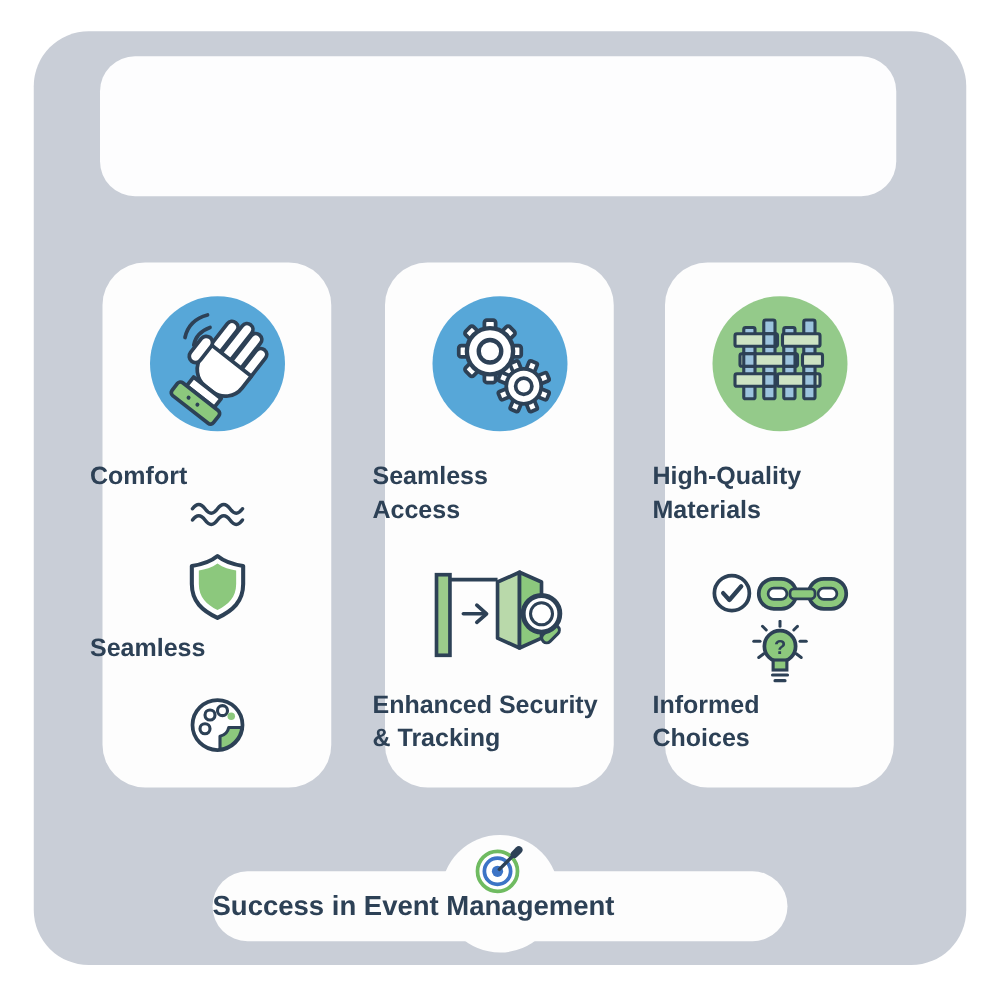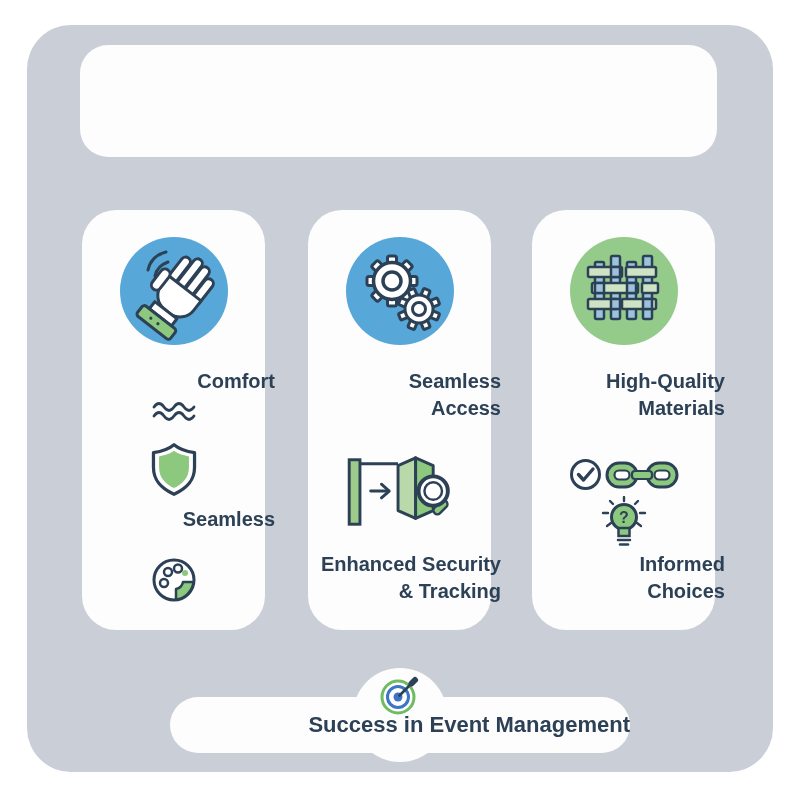--- a/index.html
+++ b/index.html
@@ -25,21 +25,21 @@
   .card-3 { left:532px; }
   .badge {
     position:absolute; left:50%; top:27px; transform:translateX(-50%);
     width:108px; height:108px; border-radius:50%;
     display:flex; align-items:center; justify-content:center;
   }
   .badge-blue  { background:#57a7d8; }
   .badge-green { background:#94ca8a; }
   .badge svg { width:108px; height:108px; }
   .label {
-    position:absolute; left:-10px; right:-10px; text-align:right;
+    position:absolute; left:-10px; right:-10px; text-align:left;
     color:#2d4156; font-size:20px; line-height:27px; font-weight:600;
     white-space:nowrap;
   }
   .label span { display:block; }
   .label-top { top:158px; }
   .label-bottom-1 { top:296px; }
   .label-bottom-2 { top:341px; }
   .icon-abs { position:absolute; left:50%; transform:translateX(-50%); }
   .wavy    { top:190px; width:46px; height:22px; }
   .shield  { top:232px; width:50px; height:56px; }
@@ -52,21 +52,21 @@
   .check { width:35px; height:35px; }
   .chain { width:74px; height:34px; }
   .bulb  { top:286px; width:46px; height:54px; }
   .bump {
     position:absolute; left:353px; top:668px; width:94px; height:94px;
     border-radius:50%; background:#fdfdfd; z-index:1;
   }
   .pill {
     position:absolute; left:170px; top:697px; width:460px; height:56px;
     background:#fdfdfd; border-radius:28px; z-index:2;
-    display:flex; align-items:center; justify-content:flex-end;
+    display:flex; align-items:center; justify-content:flex-start;
     color:#2d4156; font-size:22px; font-weight:600;
   }
   .target { position:absolute; left:377px; top:672px; width:46px; height:46px; z-index:3; }
 </style>
 </head>
 <body>
 
 <div class="stage">
 
   <div class="panel"></div>

